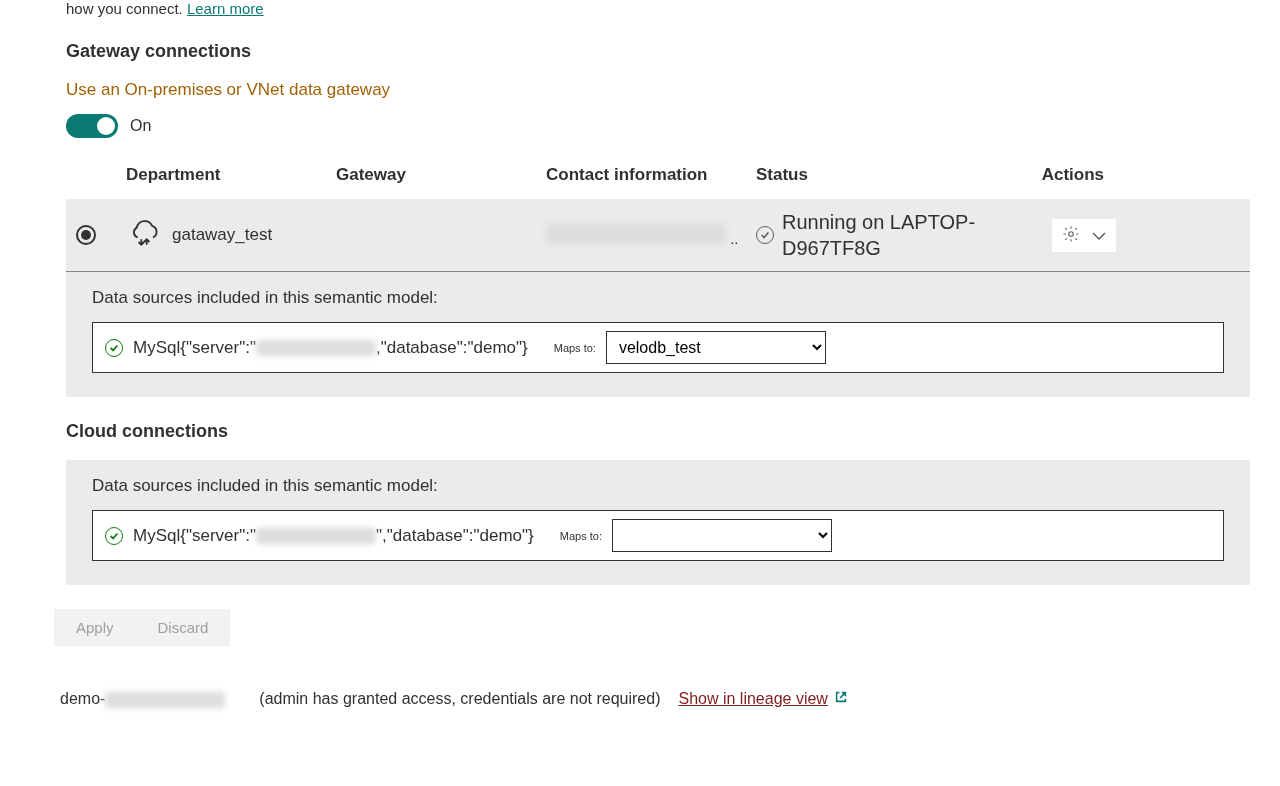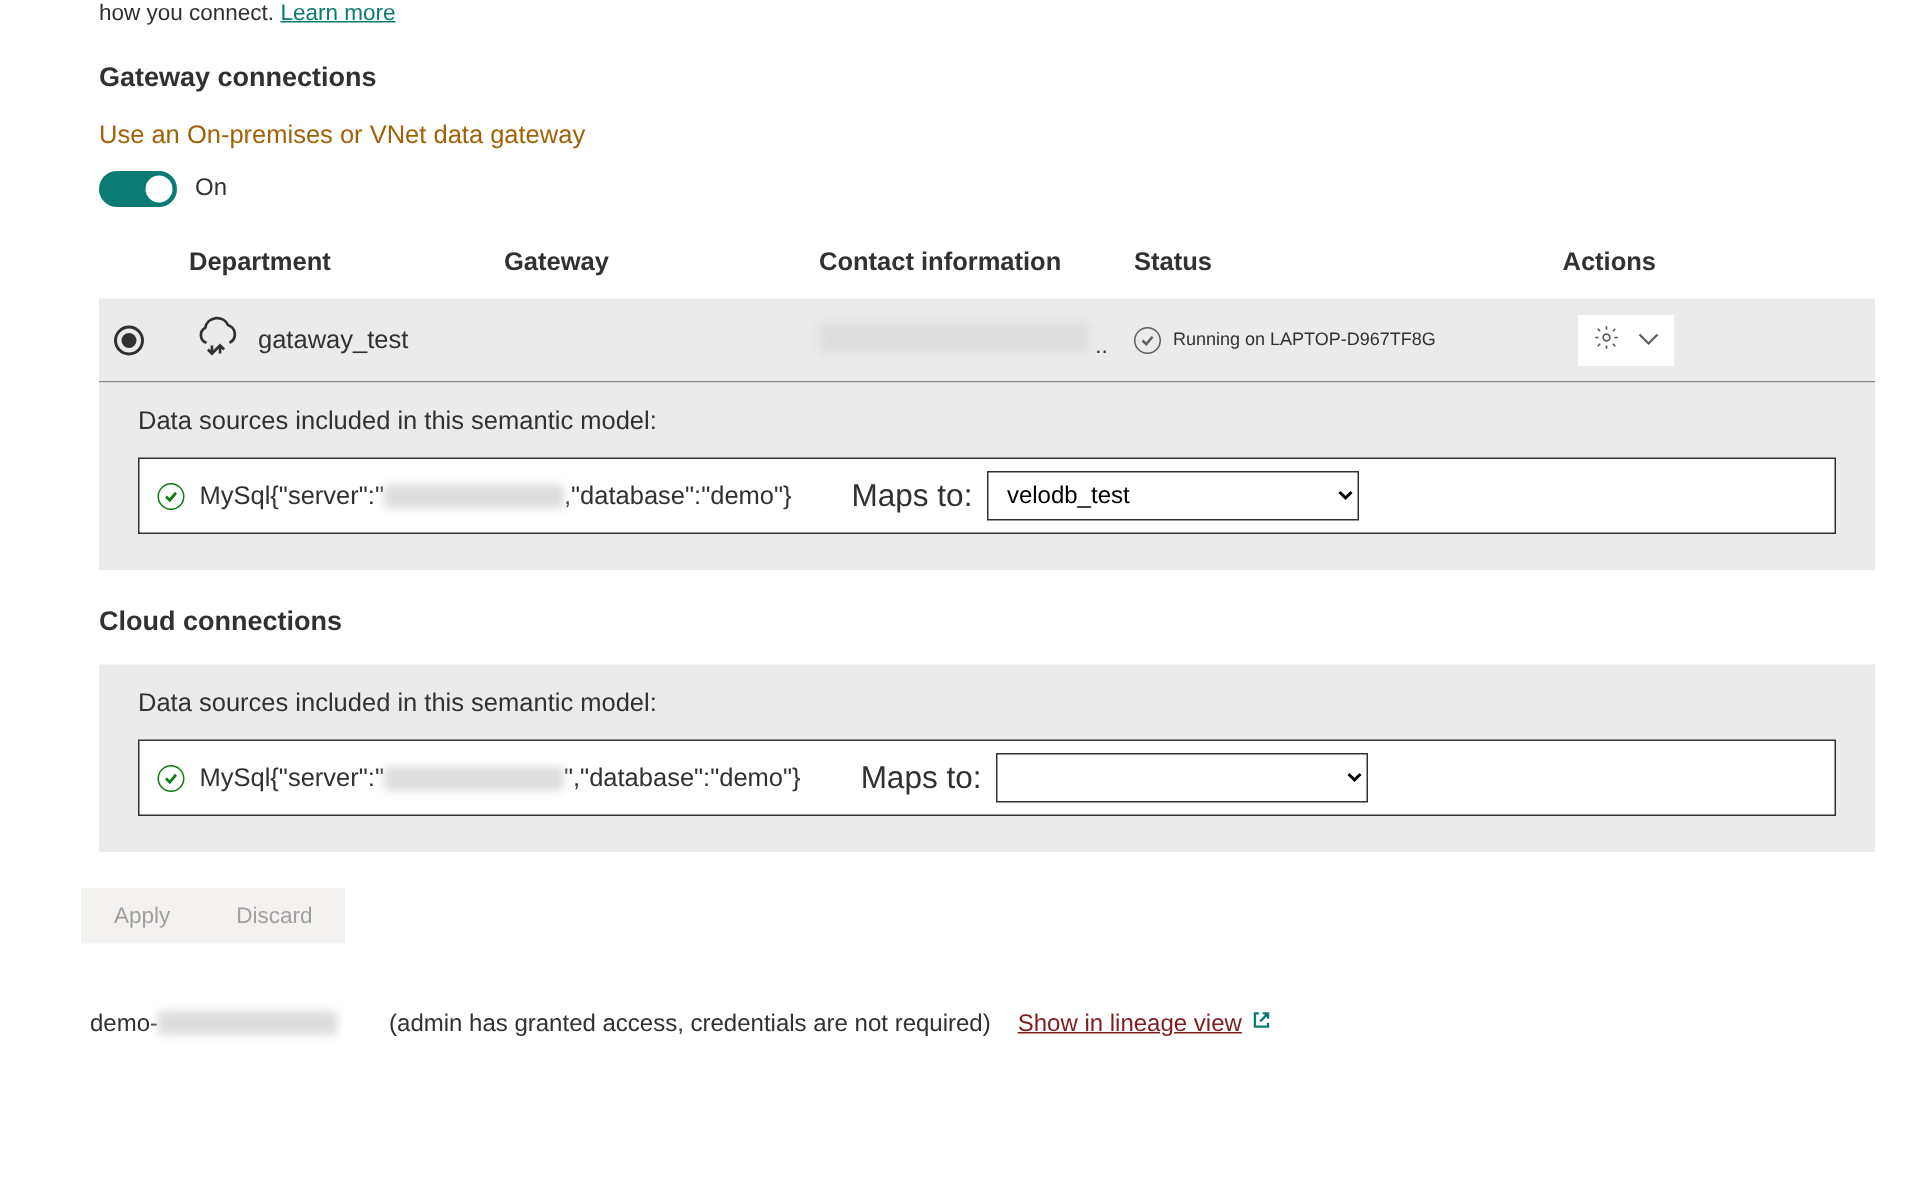--- a/index.html
+++ b/index.html
@@ -71,21 +71,21 @@
     border-radius: 3px;
   }
   .blurred-sm {
     display: inline-block;
     width: 120px; height: 16px;
     background: #ddd;
     filter: blur(3px);
     border-radius: 3px;
     vertical-align: middle;
   }
-  .status-cell { display: flex; align-items: center; gap: 8px; font-size: 12px; line-height: 1.3; }
+  .status-cell { display: flex; align-items: center; gap: 8px; font-size: 20px; line-height: 1.3; }
   .check-circle {
     width: 18px; height: 18px; border-radius: 50%;
     border: 1.5px solid #605e5c; display: inline-flex;
     align-items: center; justify-content: center; flex-shrink: 0;
   }
   .check-circle svg { width: 10px; height: 10px; stroke: #605e5c; fill: none; stroke-width: 2; }
   .actions-cell { display: flex; justify-content: flex-end; padding-right: 20px; }
   .actions-box {
     background: #fff; display: flex; align-items: center;
     padding: 6px 10px; gap: 12px;
@@ -108,26 +108,26 @@
     gap: 10px;
   }
   .green-check {
     width: 18px; height: 18px; border-radius: 50%;
     border: 1.5px solid #107c10;
     display: inline-flex; align-items: center; justify-content: center;
     flex-shrink: 0;
   }
   .green-check svg { width: 10px; height: 10px; stroke: #107c10; fill: none; stroke-width: 2.2; }
   .ds-text { font-size: 17px; }
-  .maps-label { margin-left: 30px; font-size: 21px; white-space: nowrap; }
+  .maps-label { margin-left: 16px; font-size: 11px; white-space: nowrap; }
   .maps-select {
     border: 1px solid #323130;
     font-size: 16px;
     padding: 6px 8px;
-    width: 248px;
+    width: 220px;
     font-family: inherit;
     background: #fff;
   }
 
   .btn-row { display: flex; gap: 0; margin-left: 24px; margin-top: 6px; }
   .btn {
     background: #f3f2f1;
     border: none;
     color: #a19f9d;
     font-size: 15px;

